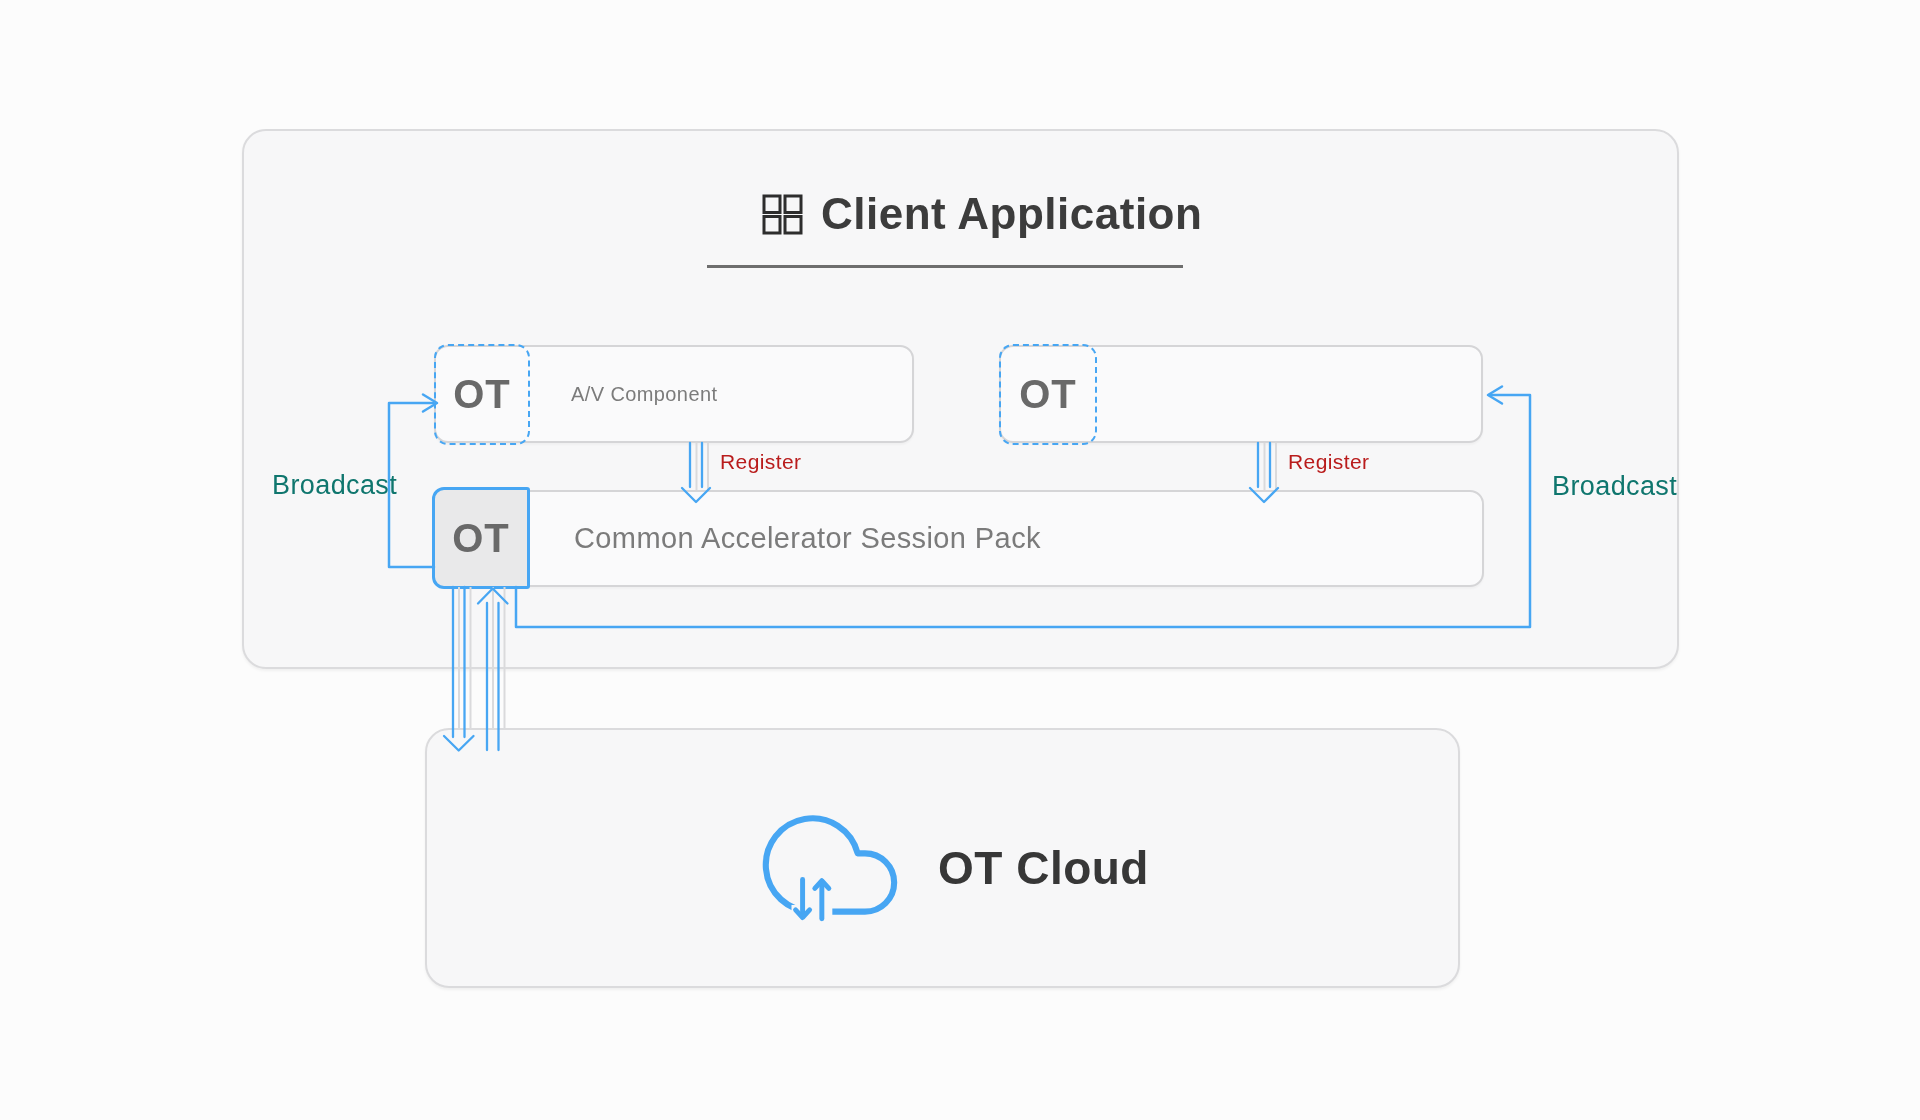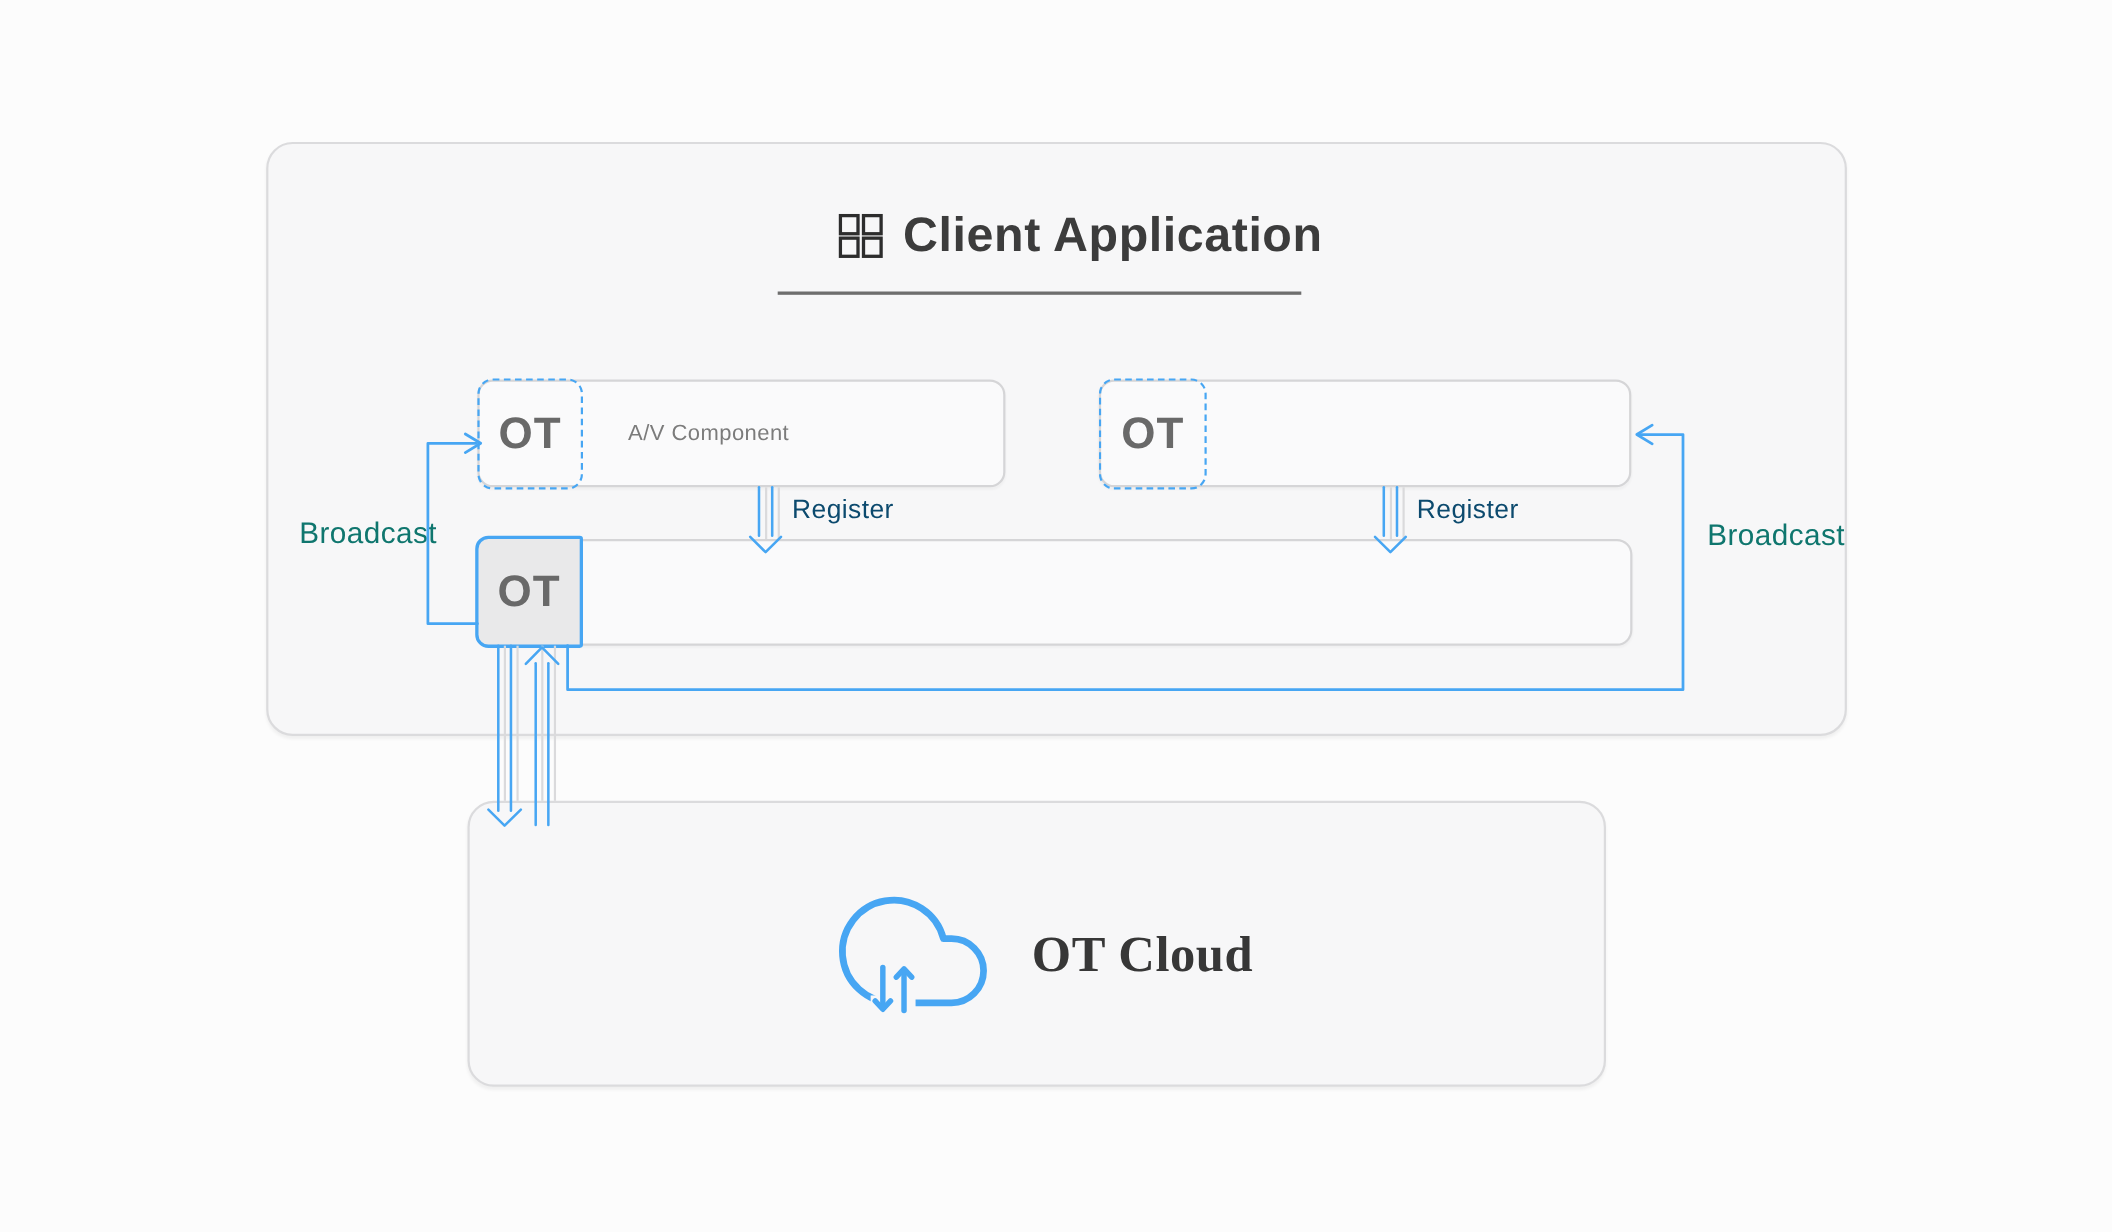--- a/index.html
+++ b/index.html
@@ -30,30 +30,30 @@
             border:3px solid #47A6F3;border-radius:12px 3px 3px 12px;box-sizing:border-box;
             display:flex;align-items:center;justify-content:center;
             font-size:40px;font-weight:bold;color:#696969;letter-spacing:1px;}
 
   .box-label{position:absolute;display:flex;align-items:center;
              font-size:20px;color:#7B7B7B;letter-spacing:0.4px;}
   #av-label{left:571px;top:345px;height:98px;}
   #chat-label{left:1158px;top:345px;height:98px;}
   #session-label{left:574px;top:490px;height:97px;font-size:29px;}
 
-  .register-label{position:absolute;font-size:24px;color:#0c4a6e;letter-spacing:0.4px;}
+  .register-label{position:absolute;font-size:21px;color:#b91c1c;letter-spacing:0.4px;}
   #register-left{left:720px;top:450px;}
   #register-right{left:1288px;top:450px;}
 
   .broadcast-label{position:absolute;font-size:27px;color:#0f766e;letter-spacing:0.4px;}
   #broadcast-left{left:272px;top:470px;}
   #broadcast-right{left:1552px;top:471px;}
 
   #cloud-title{position:absolute;left:938px;top:845px;font-size:46px;line-height:46px;
-               font-weight:bold;color:#373737;letter-spacing:0.5px;font-family:Liberation Serif, serif;}
+               font-weight:bold;color:#373737;letter-spacing:0.5px;}
 
   #arrow-layer{position:absolute;left:0;top:0;width:1920px;height:1120px;pointer-events:none;}
   #cloud-icon-svg{position:absolute;left:760px;top:795px;}
   .nosel{user-select:none;}
 </style>
 </head>
 <body>
 
 <div class="canvas nosel">
 
@@ -76,20 +76,21 @@
 
   <div class="inner-box" id="av-box"></div>
   <div class="inner-box" id="chat-box"></div>
   <div class="inner-box" id="session-box"></div>
 
   <div class="ot-dashed" id="av-ot">OT</div>
   <div class="ot-dashed" id="chat-ot">OT</div>
   <div class="ot-solid" id="session-ot">OT</div>
 
   <div class="box-label" id="av-label">A/V Component</div>
+  <div class="box-label" id="session-label">Common Accelerator Session Pack</div>
 
   <div class="register-label" id="register-left">Register</div>
   <div class="register-label" id="register-right">Register</div>
   <div class="broadcast-label" id="broadcast-left">Broadcast</div>
   <div class="broadcast-label" id="broadcast-right">Broadcast</div>
 
   <svg id="arrow-layer">
 
     <g stroke="#DADADC" stroke-width="2">
       <path d="M696.5 443 V490"></path>

